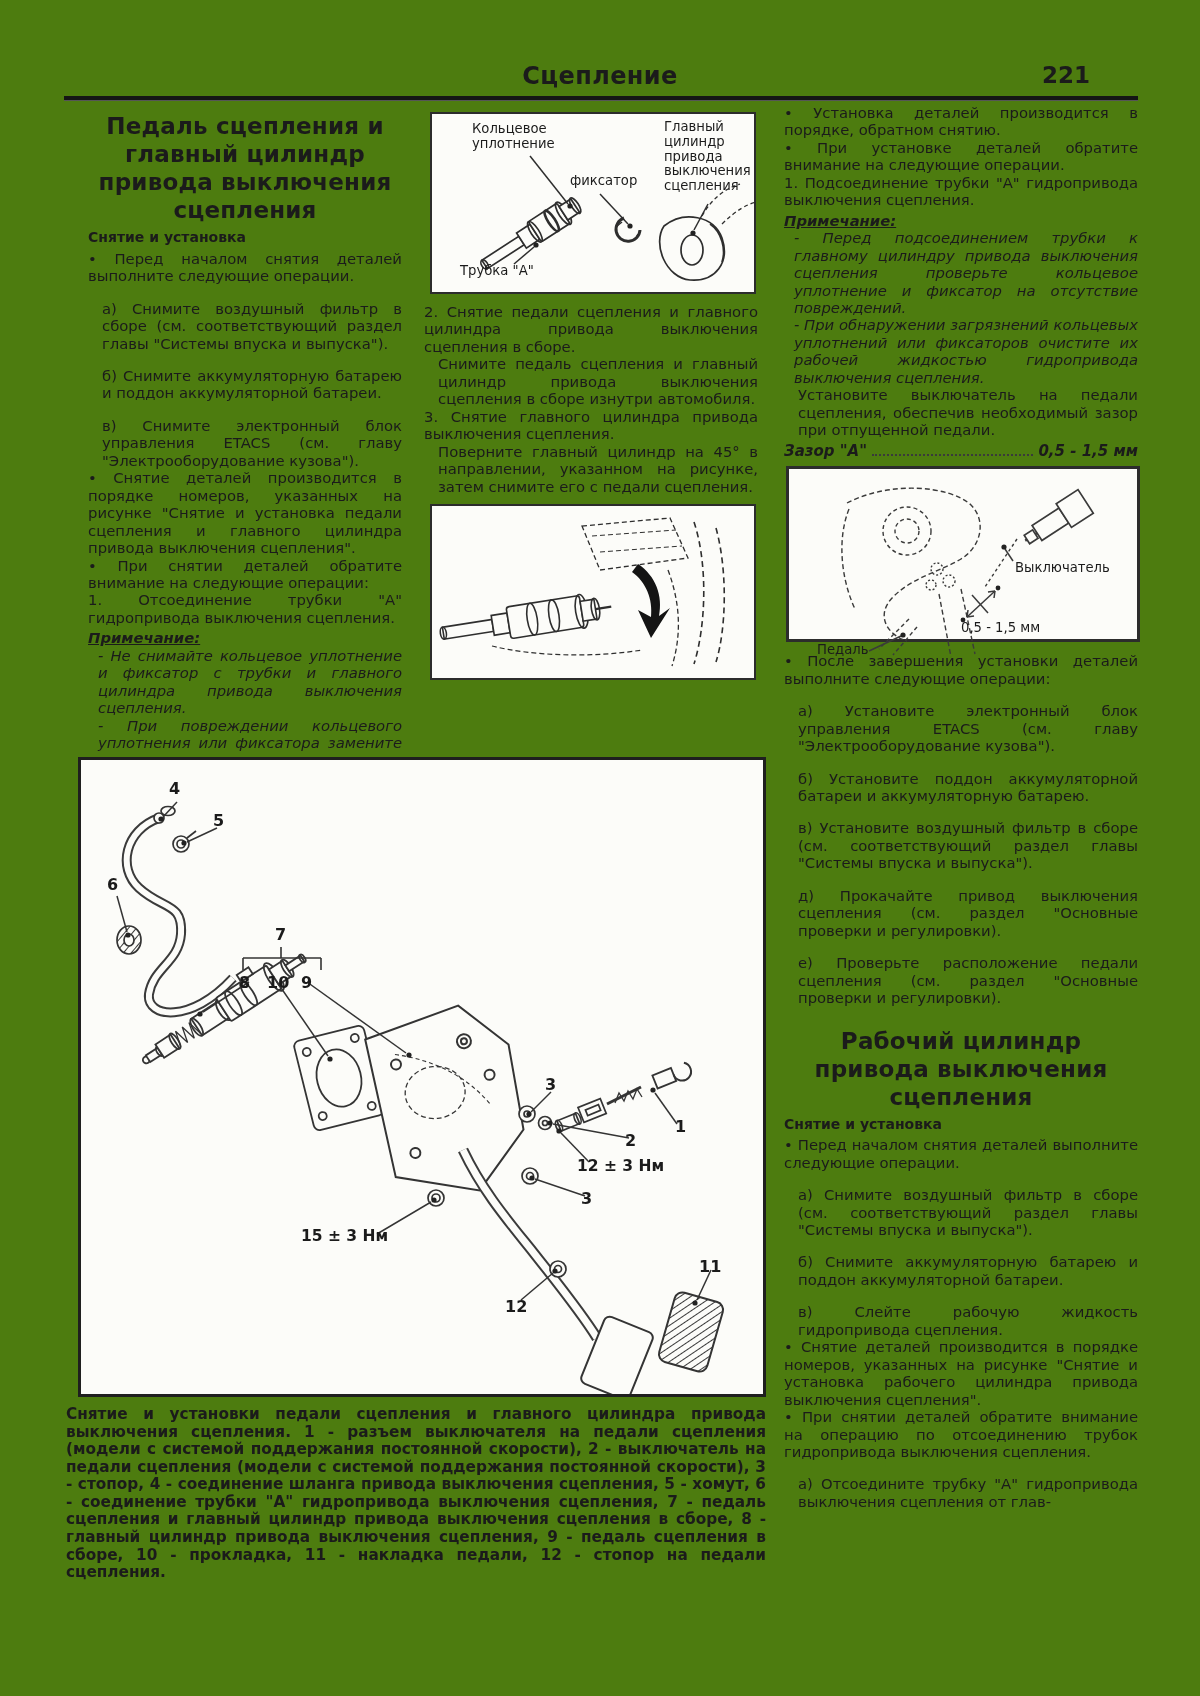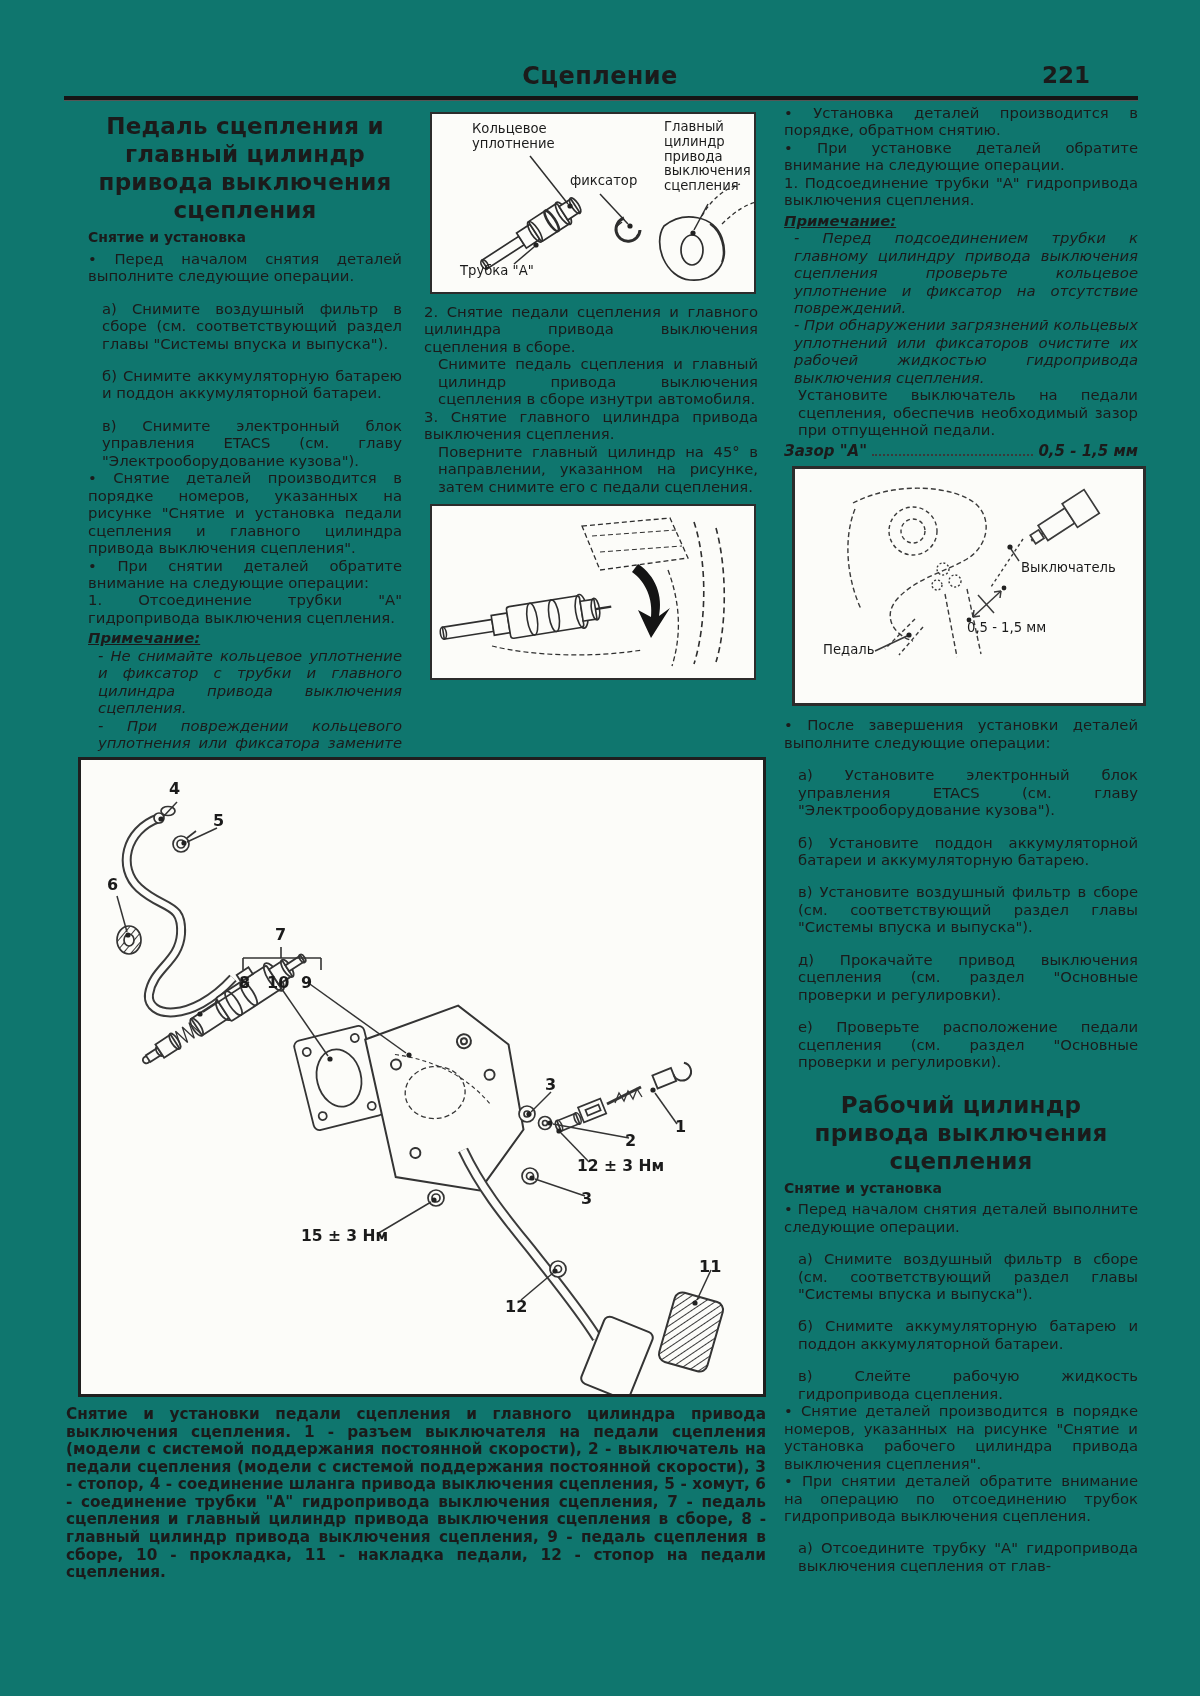--- a/index.html
+++ b/index.html
@@ -1,20 +1,20 @@
 <!DOCTYPE html>
 <html lang="ru"><head>
 <meta charset="utf-8">
 <style>
   * { margin:0; padding:0; box-sizing:border-box; }
   html,body { background:#d8d8d4; }
   body { font-family:"DejaVu Sans","Liberation Sans",sans-serif; }
   .page {
     position:relative; width:1200px; height:1696px; margin:0 auto;
-    background:#0f766e; color:#1b1b1b; overflow:hidden;
+    background:#4d7c0f; color:#1b1b1b; overflow:hidden;
   }
   
   .hdr-title { position:absolute; top:62px; left:0; width:1200px; text-align:center;
     font-size:24px; font-weight:bold; letter-spacing:.4px; }
   .hdr-num   { position:absolute; top:62px; left:1042px; font-size:23px; font-weight:bold; }
   .hdr-rule  { position:absolute; top:96px; left:64px; width:1074px; height:5px; background:#151515;
     border-bottom:1px solid #555; }
   
   .col { position:absolute; font-size:14.8px; line-height:1.18; text-align:justify; }
   #col-left  { left:88px;  top:112px; width:314px; }
@@ -26,21 +26,21 @@
   p.sub  { padding-left:14px;margin-top:15px; }
   p.ind  { padding-left:14px; }
   p.notehead { font-style:italic; font-weight:bold; text-decoration:underline; margin-top:3px; }
   p.note { font-style:italic; padding-left:10px; }
   .spec { display:flex; align-items:flex-end; font-weight:bold; font-style:italic; font-size:15px; margin:4px 0 6px; }
   .spec .dots { flex:1; border-bottom:2px dotted #3a3a3a; margin:0 5px 4px 5px; }
   
   .figbox { position:relative; border:2px solid #2c2c2c; background:#fcfcf9; }
   #fig-fitting { width:326px; height:182px; margin:7px 0 9px 6px; }
   #fig-rotate  { width:326px; height:176px; margin:9px 0 0 6px; }
-  #fig-switch  { width:354px; height:240px; border-width:3px; margin:6px 0 10px 8px; }
+  #fig-switch  { width:354px; height:176px; border-width:3px; margin:6px 0 10px 2px; }
   #fig-main { position:absolute; left:78px; top:757px; width:688px; height:640px;
     border:3px solid #1f1f1f; background:#fcfcf9; }
   .figbox svg, #fig-main svg { position:absolute; left:0; top:0; }
   .fl { position:absolute; font-size:13.2px; line-height:1.12; color:#1b1b1b; }
   .fl.big { font-size:16px; font-weight:bold; }
   .fl.torq { font-size:15.5px; font-weight:bold; }
   
   .caption { position:absolute; left:66px; top:1406px; width:700px;
     font-size:15.3px; font-weight:bold; line-height:1.15; text-align:justify; }
 </style>

